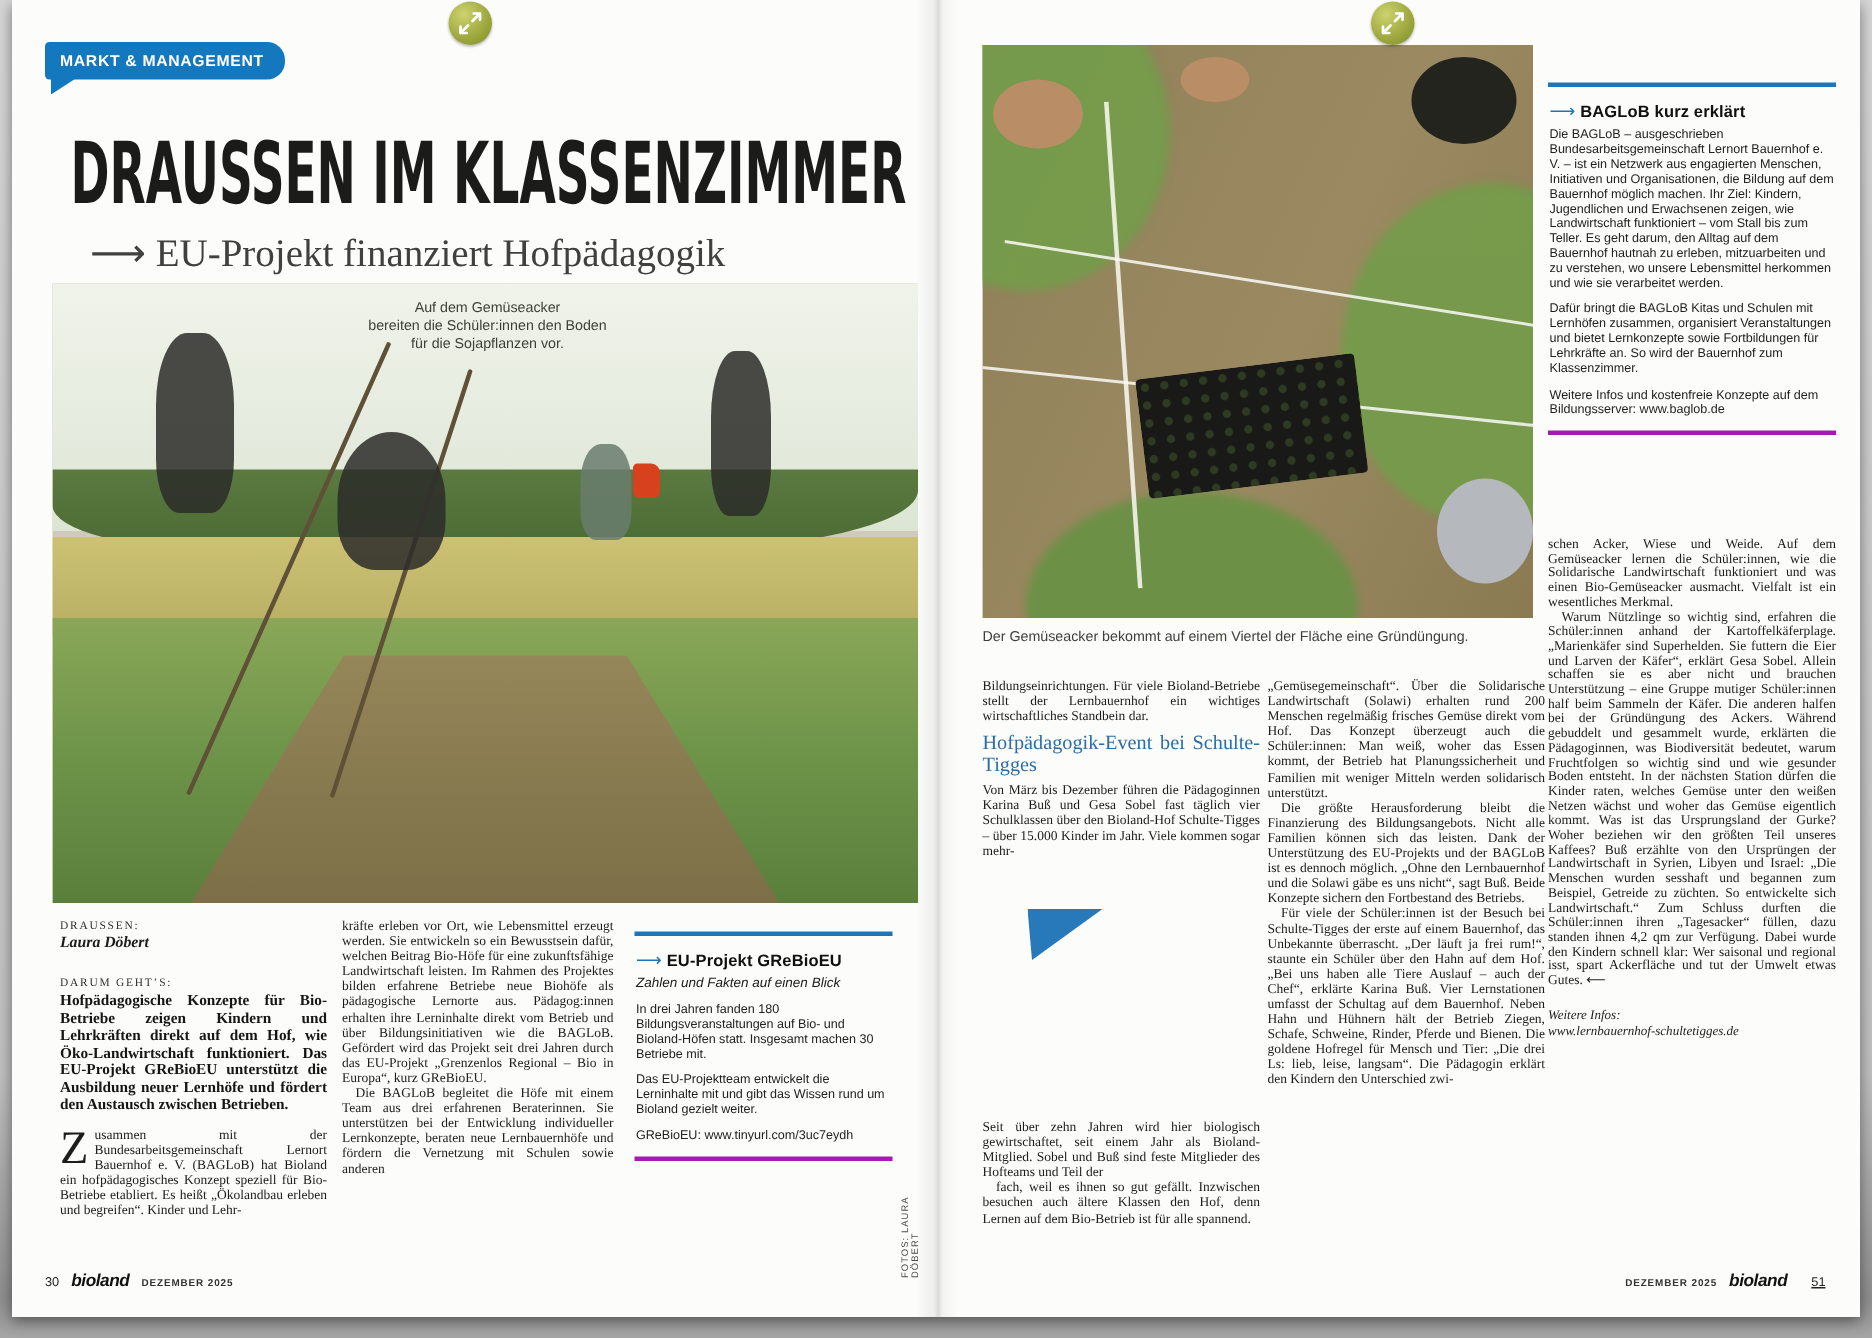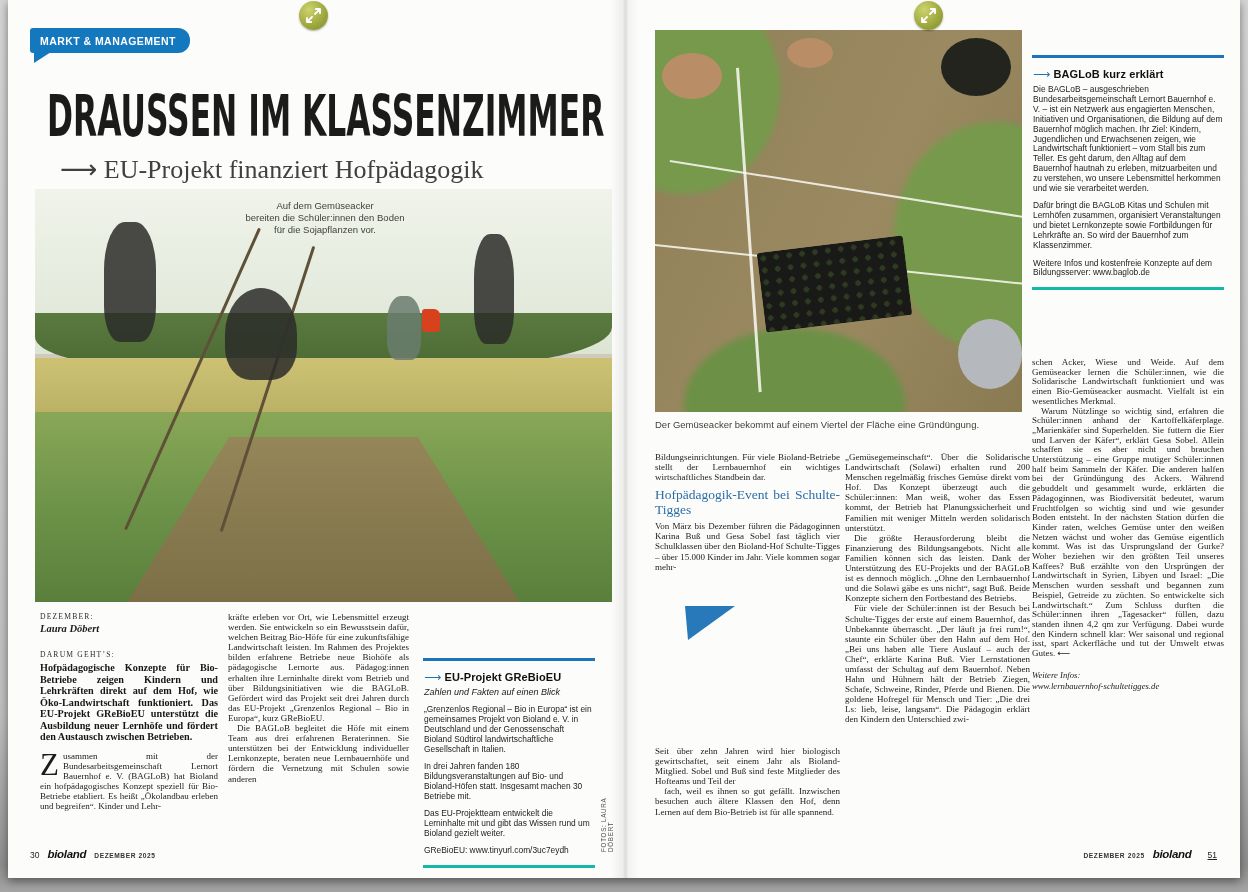--- a/index.html
+++ b/index.html
@@ -65,21 +65,21 @@
   .kicker { font-family:"Liberation Serif",serif; font-size:7.6px; letter-spacing:1.2px; color:#2e2e2e; }
   .author-name { font-family:"Liberation Serif",serif; font-weight:700; font-style:italic; font-size:10.5px; color:#1c1c1c; }
   .teaser { font-family:"Liberation Serif",serif; font-weight:700; font-size:10.2px; line-height:11.5px;
             text-align:justify; color:#161616; }
   .body { font-family:"Liberation Serif",serif; font-size:9px; line-height:10.1px;
           text-align:justify; color:#1c1c1c; }
   .body p + p { text-indent:9px; }
   .tight { line-height:9.7px; }
   .dropcap { float:left; font-size:31px; line-height:26px; padding:1px 4px 0 0; }
 
-  .infobox { position:absolute; border-top:3px solid #1d74ba; border-bottom:3px solid #14b8a6;
+  .infobox { position:absolute; border-top:3px solid #1d74ba; border-bottom:3px solid #a21caf;
              padding:9px 1px 9px 1px; }
   .box-title { font-size:11px; font-weight:700; color:#101010; letter-spacing:.1px; }
   .box-title .glyph-arrow { font-weight:400; font-size:12px; }
   .box-sub { font-style:italic; font-size:9px; color:#1a1a1a; margin:3px 0 8px; }
   .box-p { font-size:8.4px; line-height:9.9px; color:#222; margin-bottom:7.5px; }
   .box-p:last-child { margin-bottom:0; }
 
   .credit { position:absolute; writing-mode:vertical-rl; transform:rotate(180deg);
             font-size:6.3px; letter-spacing:.7px; color:#4f4f4f; }
 
@@ -134,41 +134,40 @@
         <div class="lp-fig" style="left:33%; top:24%; width:72px; height:92px; border-radius:50% 50% 35% 35%;"></div>
         <div class="lp-fig" style="left:61%; top:26%; width:34px; height:64px; background:#6a7c6e;"></div>
         <div class="lp-fig" style="left:76%; top:11%; width:40px; height:110px;"></div>
         <div class="lp-can" style="left:67%; top:29%;"></div>
         <div class="photo-cap" style="left:150px; top:11px; width:280px;">Auf dem Gemüseacker
 bereiten die Schüler:innen den Boden
 für die Sojapflanzen vor.</div>
       </div>
 
       <div class="abs" style="left:32px; top:612px; width:178px;">
-        <div class="kicker">DEZEMBER:</div>
+        <div class="kicker">DRAUSSEN:</div>
         <div class="author-name" style="margin:2px 0 16px;">Laura Döbert</div>
         <div class="kicker">DARUM GEHT’S:</div>
         <div class="teaser" style="margin-top:3px;">Hofpädagogische Konzepte für Bio-Betriebe zeigen Kindern und Lehrkräften direkt auf dem Hof, wie Öko-Landwirtschaft funktioniert. Das EU-Projekt GReBioEU unterstützt die Ausbildung neuer Lernhöfe und fördert den Austausch zwischen Betrieben.</div>
         <div class="body" style="margin-top:8px;">
           <span class="dropcap">Z</span><span>usammen mit der Bundesarbeitsgemeinschaft Lernort Bauernhof e. V. (BAGLoB) hat Bioland ein hofpädagogisches Konzept speziell für Bio-Betriebe etabliert. Es heißt „Ökolandbau erleben und begreifen“. Kinder und Lehr-</span>
         </div>
       </div>
 
       <div class="abs body" style="left:220px; top:612px; width:181px;">
         <p>kräfte erleben vor Ort, wie Lebensmittel erzeugt werden. Sie entwickeln so ein Bewusstsein dafür, welchen Beitrag Bio-Höfe für eine zukunftsfähige Landwirtschaft leisten. Im Rahmen des Projektes bilden erfahrene Betriebe neue Biohöfe als pädagogische Lernorte aus. Pädagog:innen erhalten ihre Lerninhalte direkt vom Betrieb und über Bildungsinitiativen wie die BAGLoB. Gefördert wird das Projekt seit drei Jahren durch das EU-Projekt „Grenzenlos Regional – Bio in Europa“, kurz GReBioEU.</p>
         <p>Die BAGLoB begleitet die Höfe mit einem Team aus drei erfahrenen Beraterinnen. Sie unterstützen bei der Entwicklung individueller Lernkonzepte, beraten neue Lernbauernhöfe und fördern die Vernetzung mit Schulen sowie anderen</p>
       </div>
 
-      <div class="infobox" style="left:415px; top:621px; width:172px;margin-top:37px;">
+      <div class="infobox" style="left:415px; top:621px; width:172px;">
         <div class="box-title">
           <span class="glyph-arrow blue">⟶</span>
           <span>EU-Projekt GReBioEU</span>
         </div>
         <div class="box-sub">Zahlen und Fakten auf einen Blick</div>
-        <div class="box-p">„Grenzenlos Regional – Bio in Europa“ ist ein gemeinsames Projekt von Bioland e. V. in Deutschland und der Genossenschaft Bioland Südtirol landwirtschaftliche Gesellschaft in Italien.</div>
         <div class="box-p">In drei Jahren fanden 180 Bildungsveranstaltungen auf Bio- und Bioland-Höfen statt. Insgesamt machen 30 Betriebe mit.</div>
         <div class="box-p">Das EU-Projektteam entwickelt die Lerninhalte mit und gibt das Wissen rund um Bioland gezielt weiter.</div>
         <div class="box-p">GReBioEU: www.tinyurl.com/3uc7eydh</div>
       </div>
 
       <div class="credit" style="left:592px; top:766px; height:86px;">FOTOS: LAURA DÖBERT</div>
 
       <div class="footer" style="left:22px; top:848px;">
         <span class="pagenum">30</span>
         <span class="brand">bioland</span>

